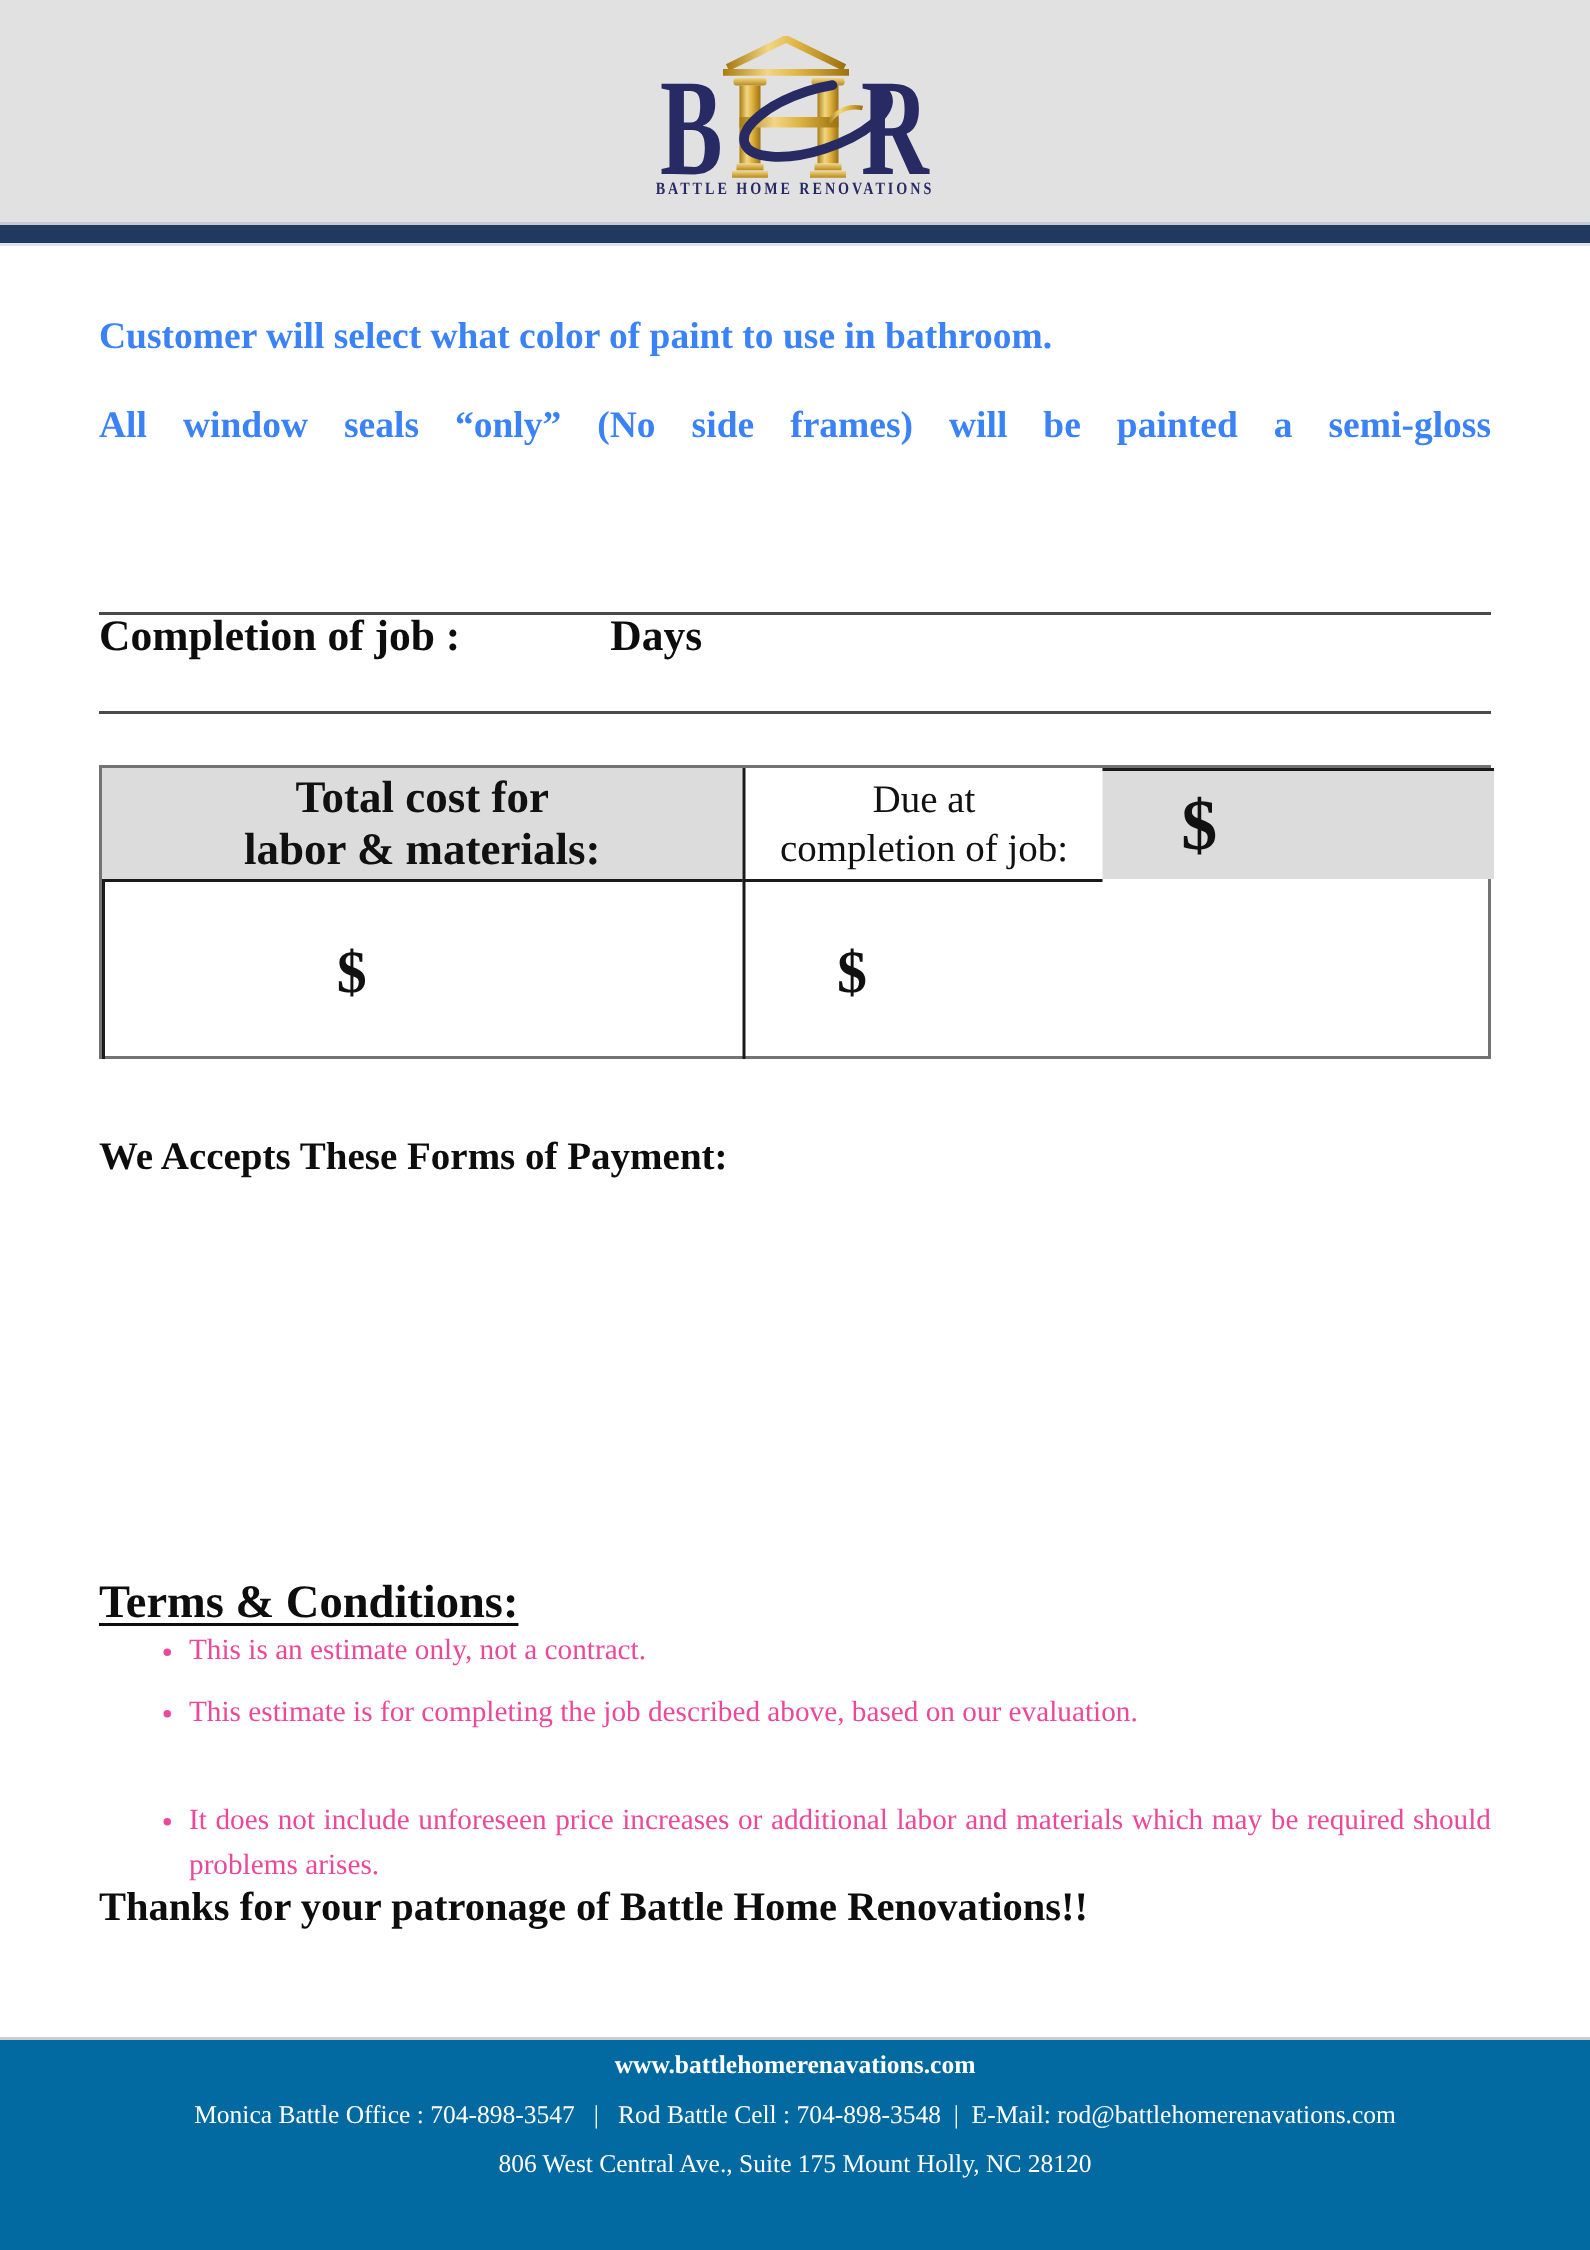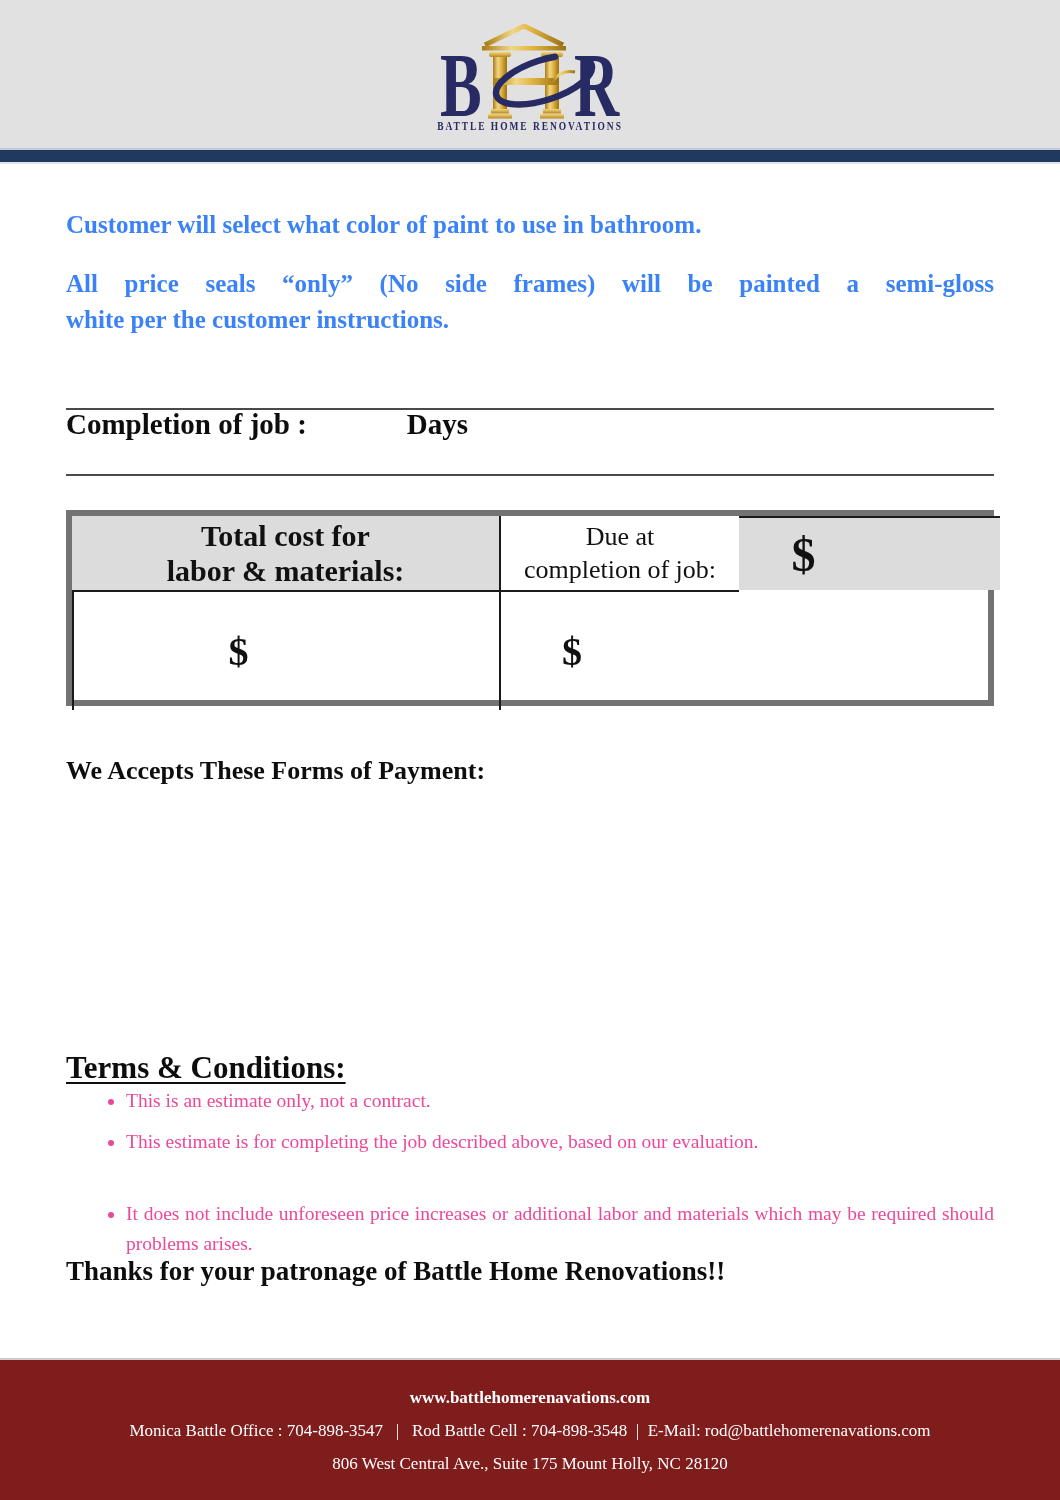--- a/index.html
+++ b/index.html
@@ -30,21 +30,21 @@
 
   .rule { border-top:2px solid #4a4a4a; height:0; }
   .rule-1 { top:408px; }
   .rule-2 { top:474px; }
 
   .completion { top:408px; font-size:29px; font-weight:bold; color:#0d0d0d; }
   .completion-value { margin-left:100px; }
 
   .cost-table { top:510px; height:196px; display:grid;
     grid-template-columns:427px 240px 261px; grid-template-rows:74px 120px;
-    border:6px solid #737373; background:#ffffff; }
+    border:2px solid #737373; background:#ffffff; }
   .ct-cell { border-left:2px solid #1a1a1a; border-top:2px solid #1a1a1a;
     display:flex; flex-direction:column; align-items:center; justify-content:center; text-align:center; }
   .ct-cell.r1 { border-top:none; }
   .ct-cell.c1 { border-left:none; }
   .ct-gray { background:#dcdcdc; }
   .ct-head-main { font-size:30px; font-weight:bold; line-height:35px; color:#111; }
   .ct-head { font-size:26px; line-height:33px; color:#111; }
   .dollar { font-weight:bold; color:#111; }
   .d-big { font-size:48px; transform:translateX(-66px); }
   .d-mid { font-size:40px; transform:translateX(-48px); }
@@ -54,22 +54,22 @@
   .terms-heading { top:1050px; font-size:31px; font-weight:bold; color:#0d0d0d;
     text-decoration:underline; text-underline-offset:4px; text-decoration-thickness:2px; }
   .terms-list { top:1086px; list-style:disc outside; padding-left:60px; font-size:19.5px; color:#ec4899; }
   .terms-list li { margin-bottom:11px; line-height:30px; }
   .terms-list li.just { text-align:justify;margin-top:42px; }
 
   .thanks { top:1256px; font-size:27px; font-weight:bold; color:#0d0d0d; }
 
   
   .footer { position:absolute; left:0; top:1358px; width:1060px; height:142px;
-    background:#7f1d1d; border-top:2px solid #cdcdcd; color:#ffffff;
-    text-align:center; padding-top:21px; }
+    background:#0369a1; border-top:2px solid #cdcdcd; color:#ffffff;
+    text-align:center; }
   .f-site { font-size:17px; font-weight:bold; line-height:33px; }
   .f-contact { font-size:17px; line-height:33px; white-space:pre-wrap; }
   .f-addr { font-size:17px; line-height:33px; }
 </style>
 </head>
 <body>
 
 <div class="page">
 
   <header class="header-band">
@@ -123,22 +123,21 @@
     </div>
   </header>
 
   <div class="navy-bar"></div>
 
   <main class="content">
 
     <p class="abs red-para red-1">Customer will select what color of paint to use in bathroom.</p>
 
     <div class="abs red-para red-2">
-      <div class="jline">All price seals “only” (No side frames) will be painted a semi-gloss</div>
-      <div>white per the customer instructions.</div>
+      <div class="jline">All window seals “only” (No side frames) will be painted a semi-gloss</div>
     </div>
 
     <div class="abs rule rule-1"></div>
 
     <div class="abs completion">
       <span>Completion of job :</span><span class="completion-value">Days</span>
     </div>
 
     <div class="abs rule rule-2"></div>
 

